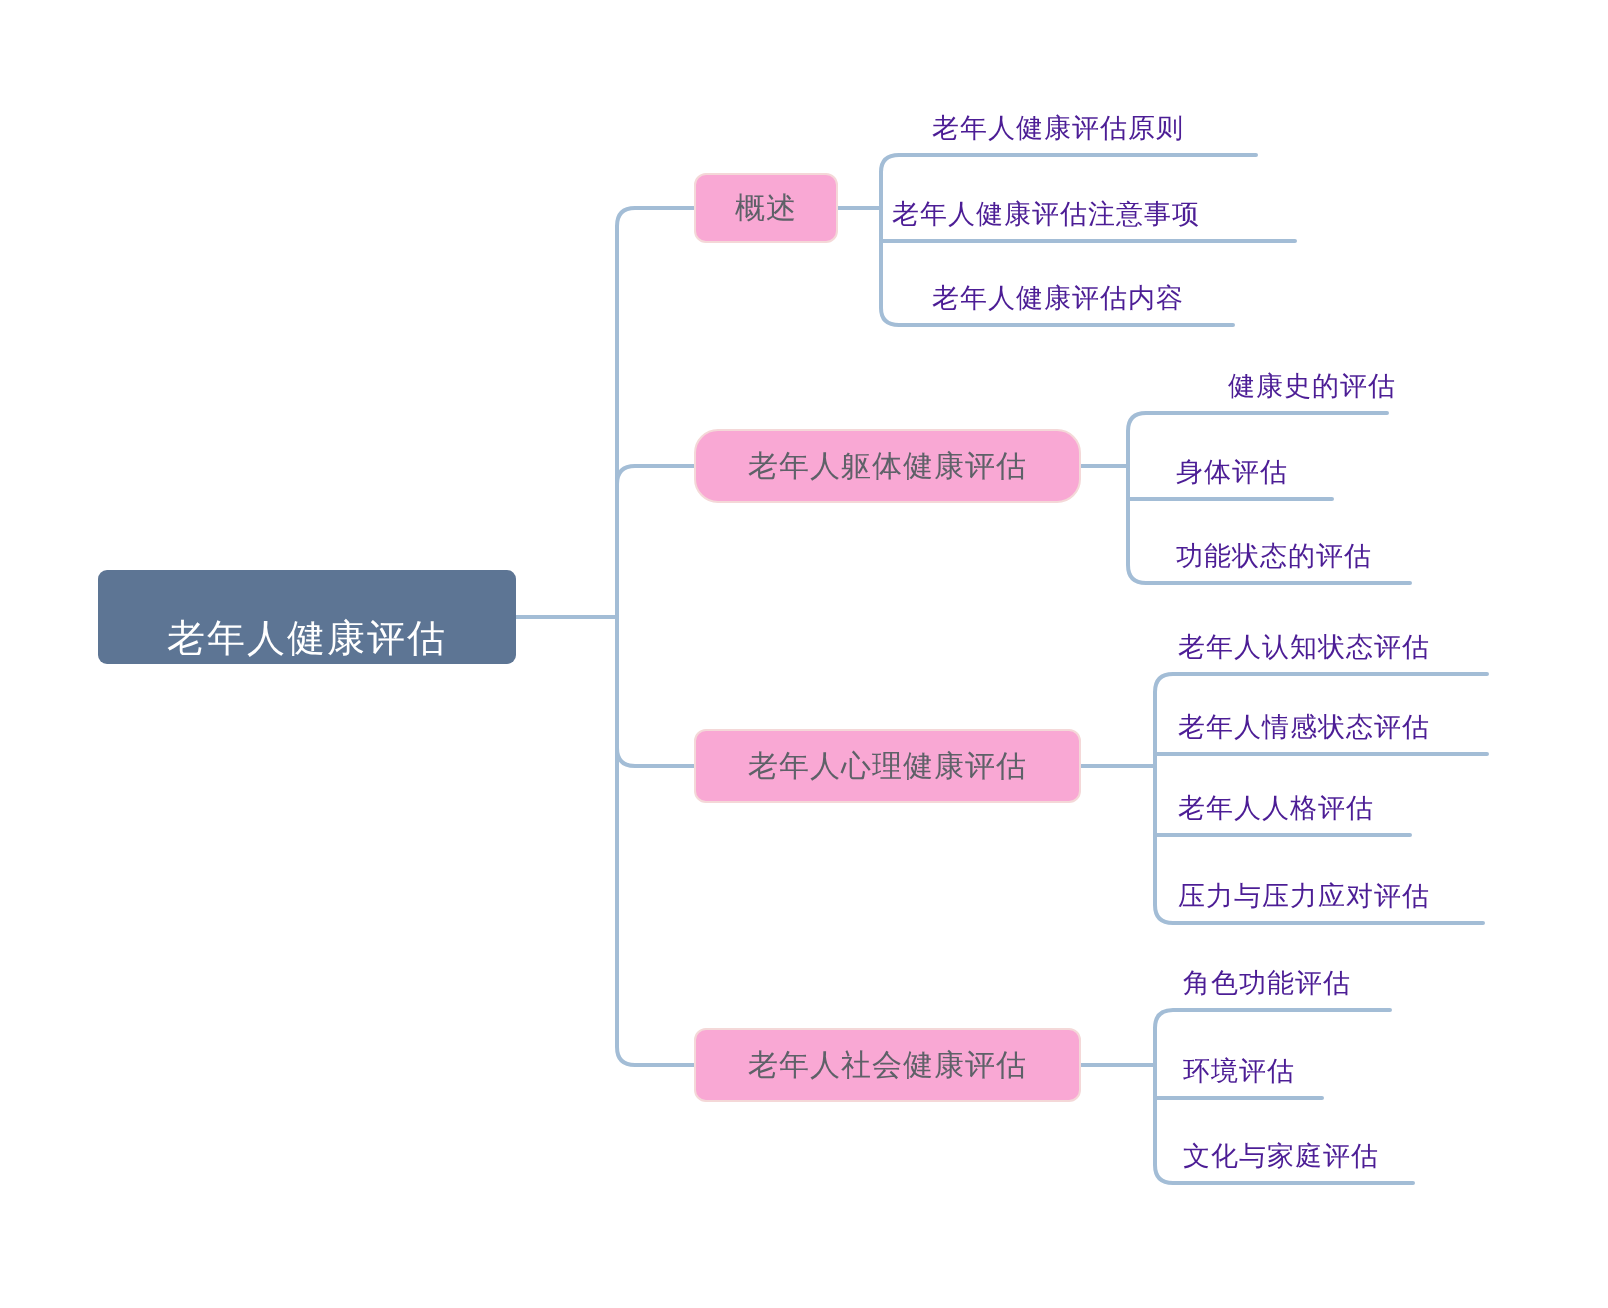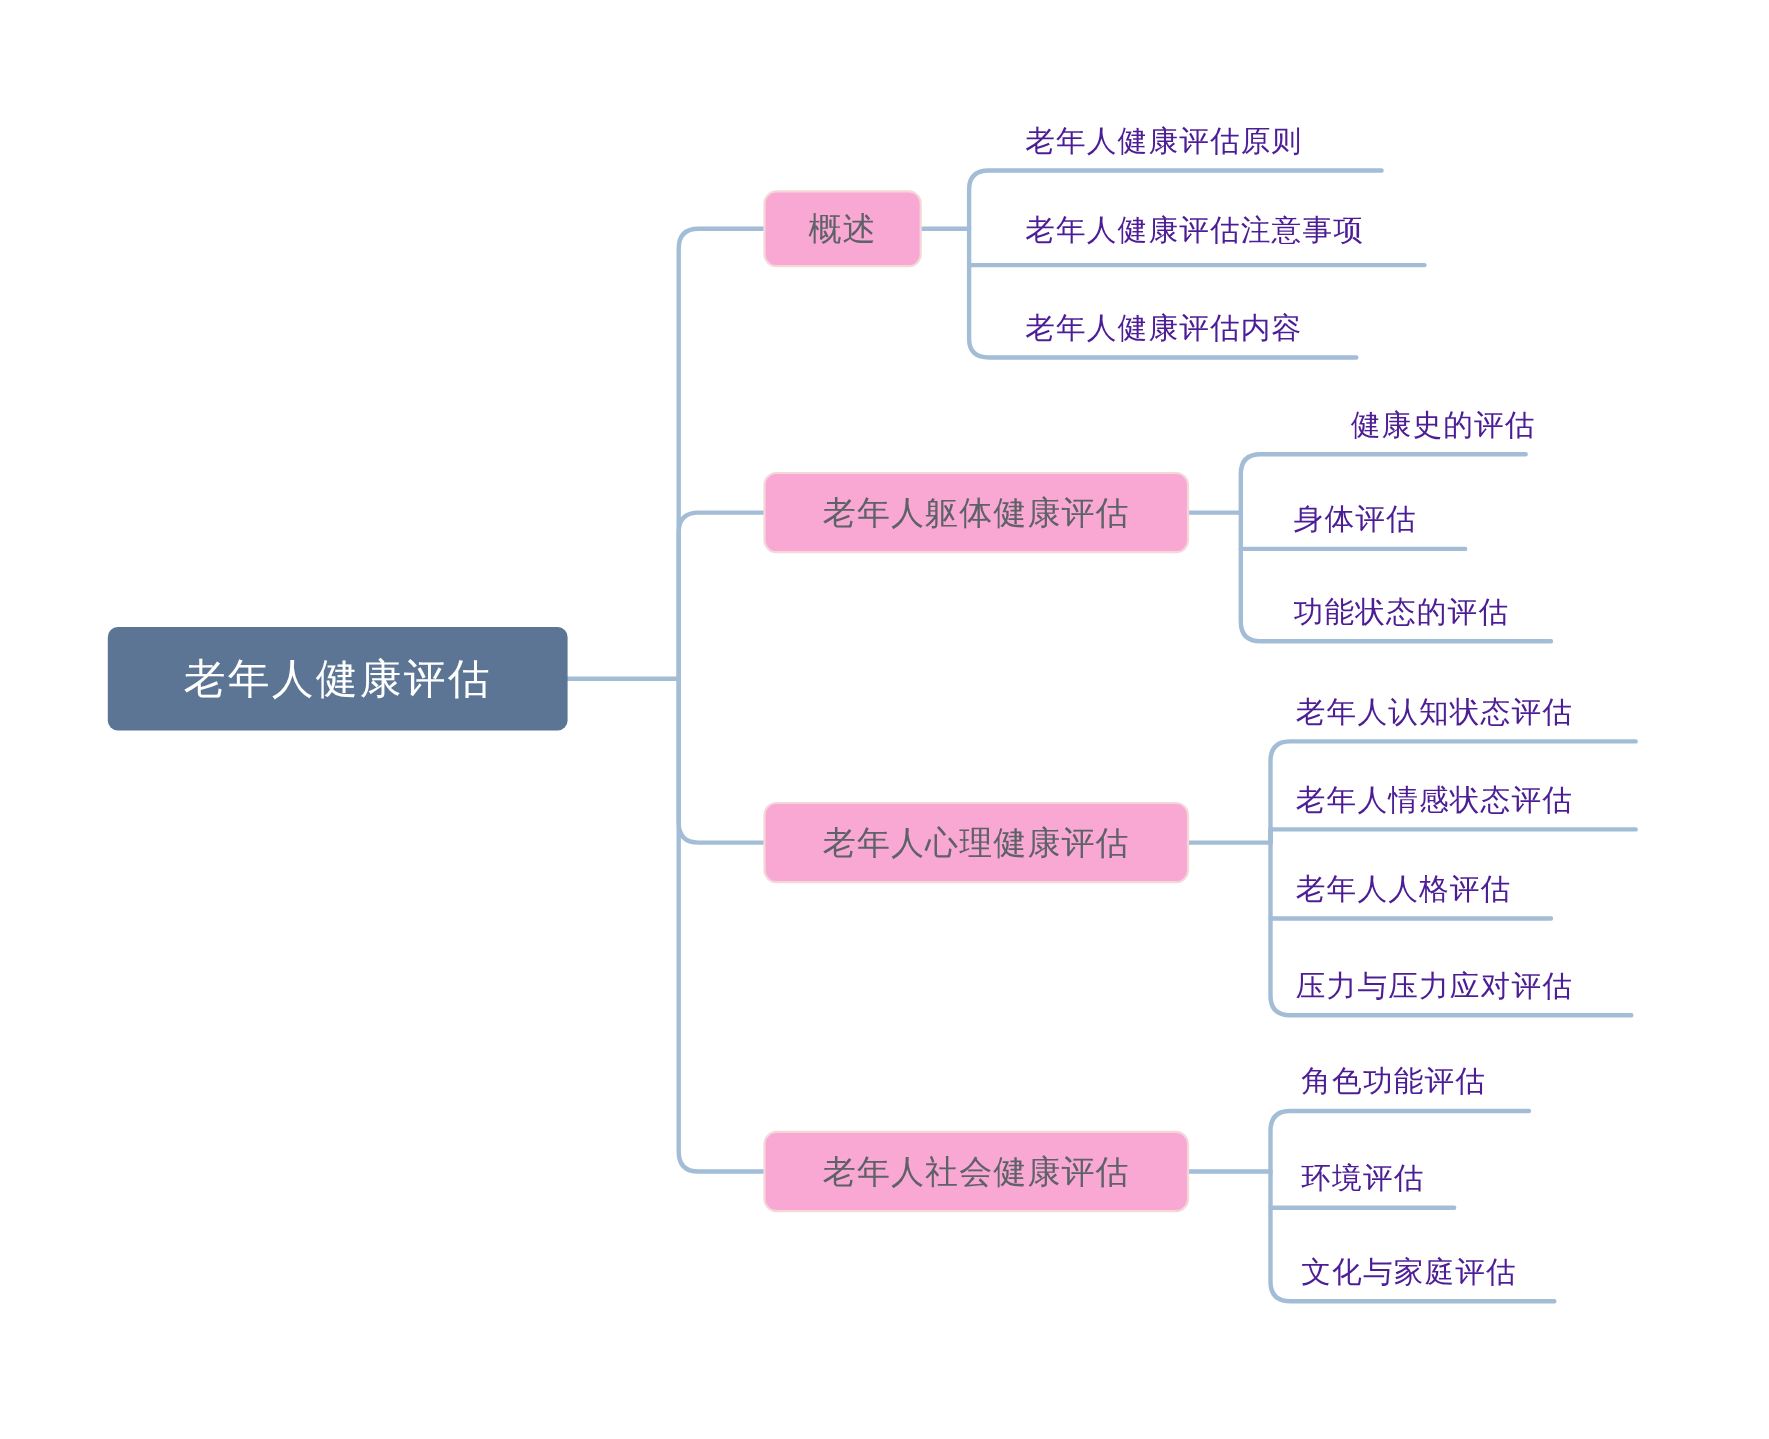--- a/index.html
+++ b/index.html
@@ -33,20 +33,21 @@
     justify-content: center;
   }
   
   .root-node {
     background: #5d7594;
     border-radius: 9px;
     color: #ffffff;
     font-size: 38px;
     letter-spacing: 2px;
     font-weight: 400;
+    align-items: flex-end;
   }
   
   .branch-node {
     background: #f9a8d4;
     border: 2px solid #f4d8d8;
     border-radius: 12px;
     color: #5e6168;
     font-size: 30px;
     letter-spacing: 1px;
   }
@@ -107,29 +108,29 @@
   </div>
 
   <div class="node branch-node" style="left:694px; top:173px; width:144px; height:70px;">
     <span>概述</span>
   </div>
 
   <div class="leaf-node" style="left:932px; top:100px; width:300px; height:46px;">
     <span>老年人健康评估原则</span>
   </div>
 
-  <div class="leaf-node" style="left:932px; top:186px; width:360px; height:46px;align-items:center;">
+  <div class="leaf-node" style="left:892px; top:186px; width:360px; height:46px;">
     <span>老年人健康评估注意事项</span>
   </div>
 
   <div class="leaf-node" style="left:932px; top:270px; width:300px; height:46px;">
     <span>老年人健康评估内容</span>
   </div>
 
-  <div class="node branch-node" style="left:694px; top:429px; width:387px; height:74px;">
+  <div class="node branch-node" style="left:694px; top:429px; width:387px; height:74px;border-radius:24px;">
     <span>老年人躯体健康评估</span>
   </div>
 
   <div class="leaf-node" style="left:1176px; top:358px; width:220px; height:46px;justify-content:flex-end;">
     <span>健康史的评估</span>
   </div>
 
   <div class="leaf-node" style="left:1176px; top:444px; width:180px; height:46px;">
     <span>身体评估</span>
   </div>

